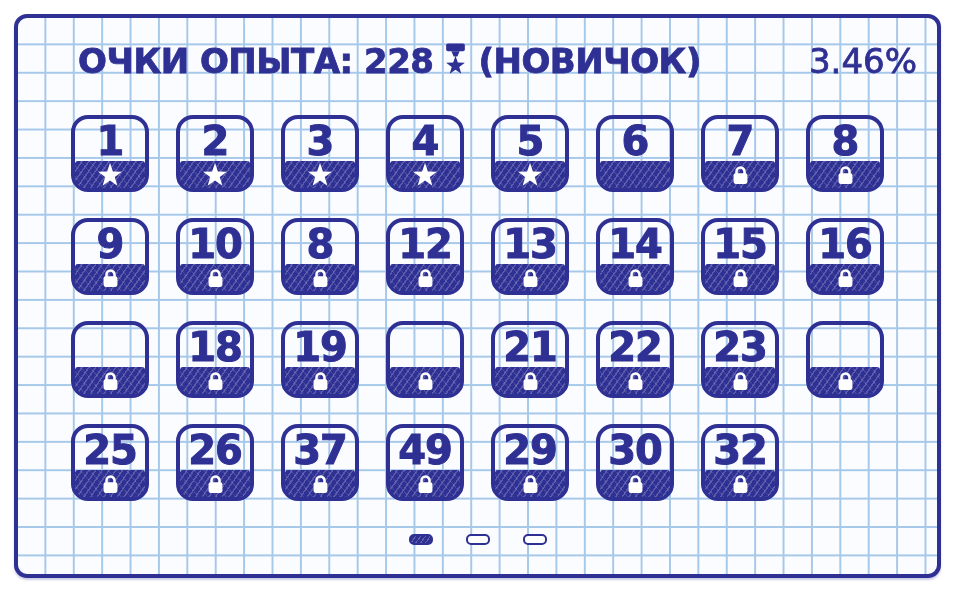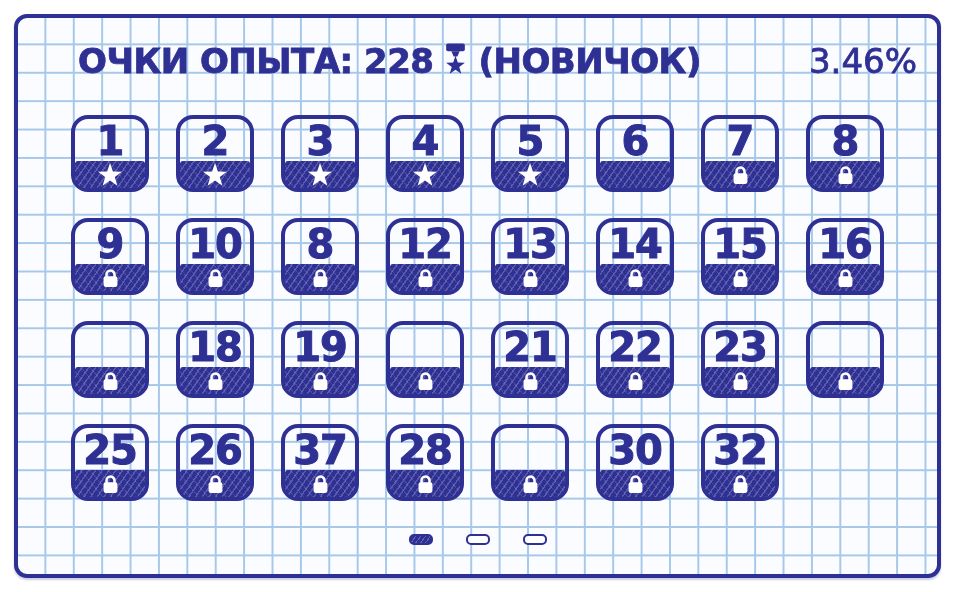--- a/index.html
+++ b/index.html
@@ -315,29 +315,30 @@
       <div class="level">
         <div class="num">37</div>
         <div class="bar">
           <svg width="21" height="21" viewBox="0 0 20 20" xmlns="http://www.w3.org/2000/svg">
             <path d="M6.2 10 V7.2 a3.8 3.8 0 0 1 7.6 0 V10" fill="none" stroke="#ffffff" stroke-width="2.4"></path>
             <rect x="3.4" y="8.8" width="13.2" height="10.2" rx="2" fill="#ffffff"></rect>
           </svg>
         </div>
       </div>
       <div class="level">
-        <div class="num">28</div>
-        <div class="bar">
-          <svg width="21" height="21" viewBox="0 0 20 20" xmlns="http://www.w3.org/2000/svg">
-            <path d="M6.2 10 V7.2 a3.8 3.8 0 0 1 7.6 0 V10" fill="none" stroke="#ffffff" stroke-width="2.4"></path>
-            <rect x="3.4" y="8.8" width="13.2" height="10.2" rx="2" fill="#ffffff"></rect>
-          </svg>
-        </div>
-      </div>
-      <div class="level">
+        <div class="num">49</div>
+        <div class="bar">
+          <svg width="21" height="21" viewBox="0 0 20 20" xmlns="http://www.w3.org/2000/svg">
+            <path d="M6.2 10 V7.2 a3.8 3.8 0 0 1 7.6 0 V10" fill="none" stroke="#ffffff" stroke-width="2.4"></path>
+            <rect x="3.4" y="8.8" width="13.2" height="10.2" rx="2" fill="#ffffff"></rect>
+          </svg>
+        </div>
+      </div>
+      <div class="level">
+        <div class="num">29</div>
         <div class="bar">
           <svg width="21" height="21" viewBox="0 0 20 20" xmlns="http://www.w3.org/2000/svg">
             <path d="M6.2 10 V7.2 a3.8 3.8 0 0 1 7.6 0 V10" fill="none" stroke="#ffffff" stroke-width="2.4"></path>
             <rect x="3.4" y="8.8" width="13.2" height="10.2" rx="2" fill="#ffffff"></rect>
           </svg>
         </div>
       </div>
       <div class="level">
         <div class="num">30</div>
         <div class="bar">

